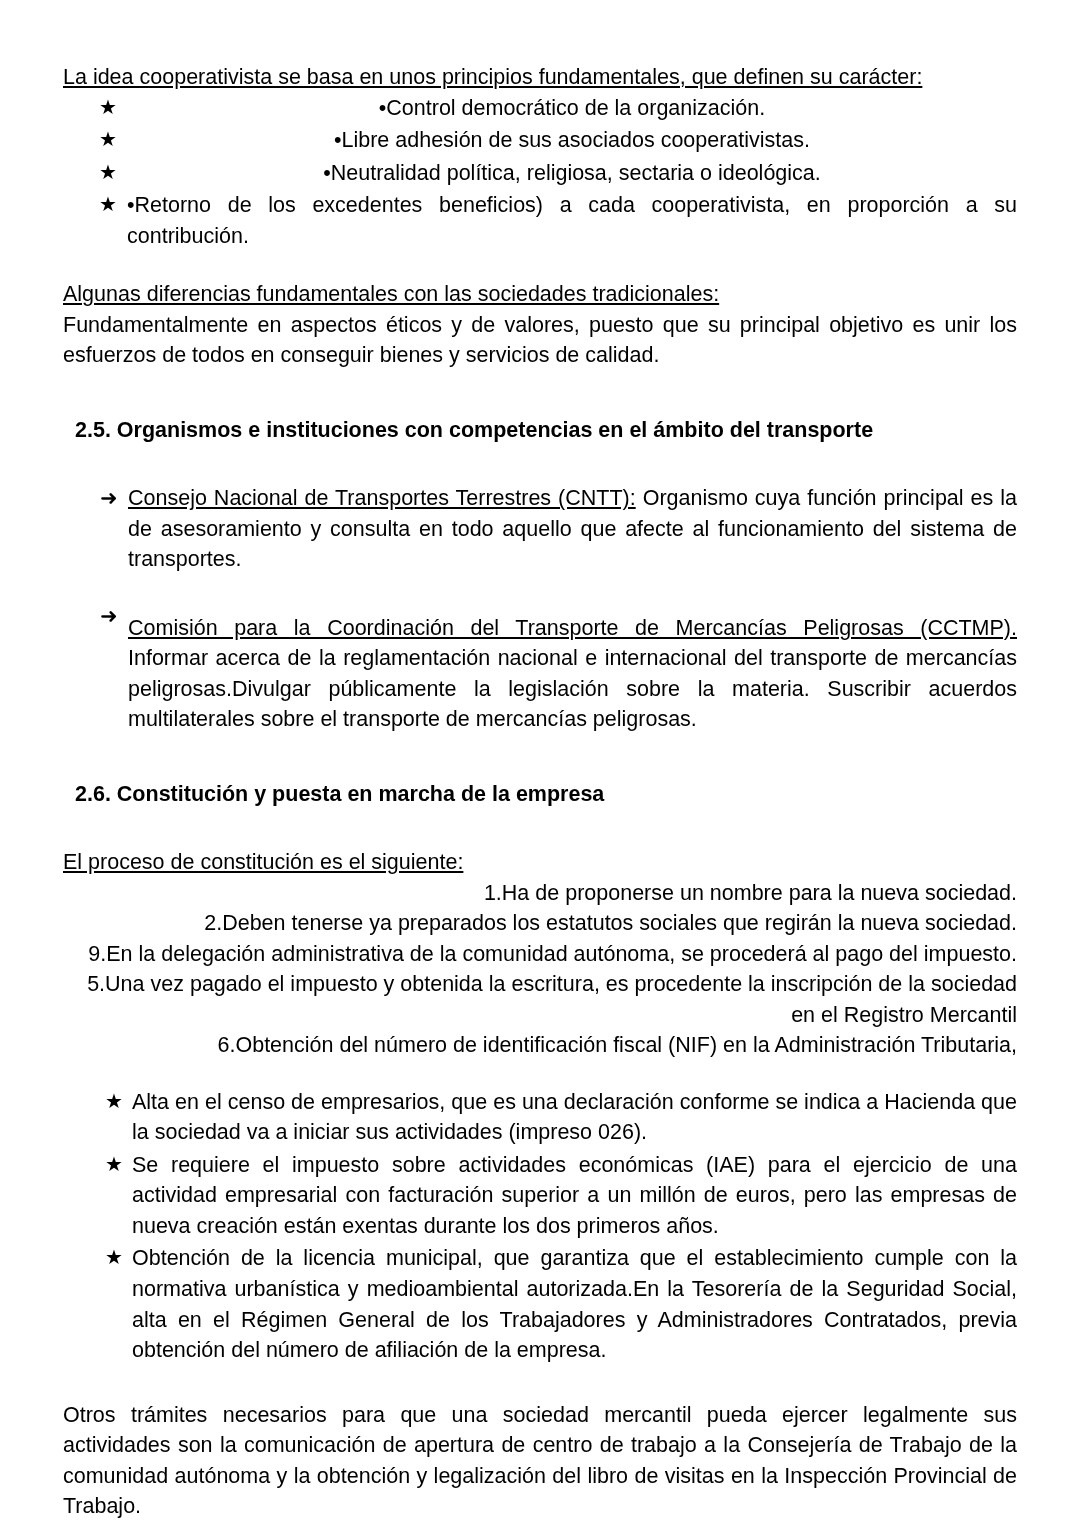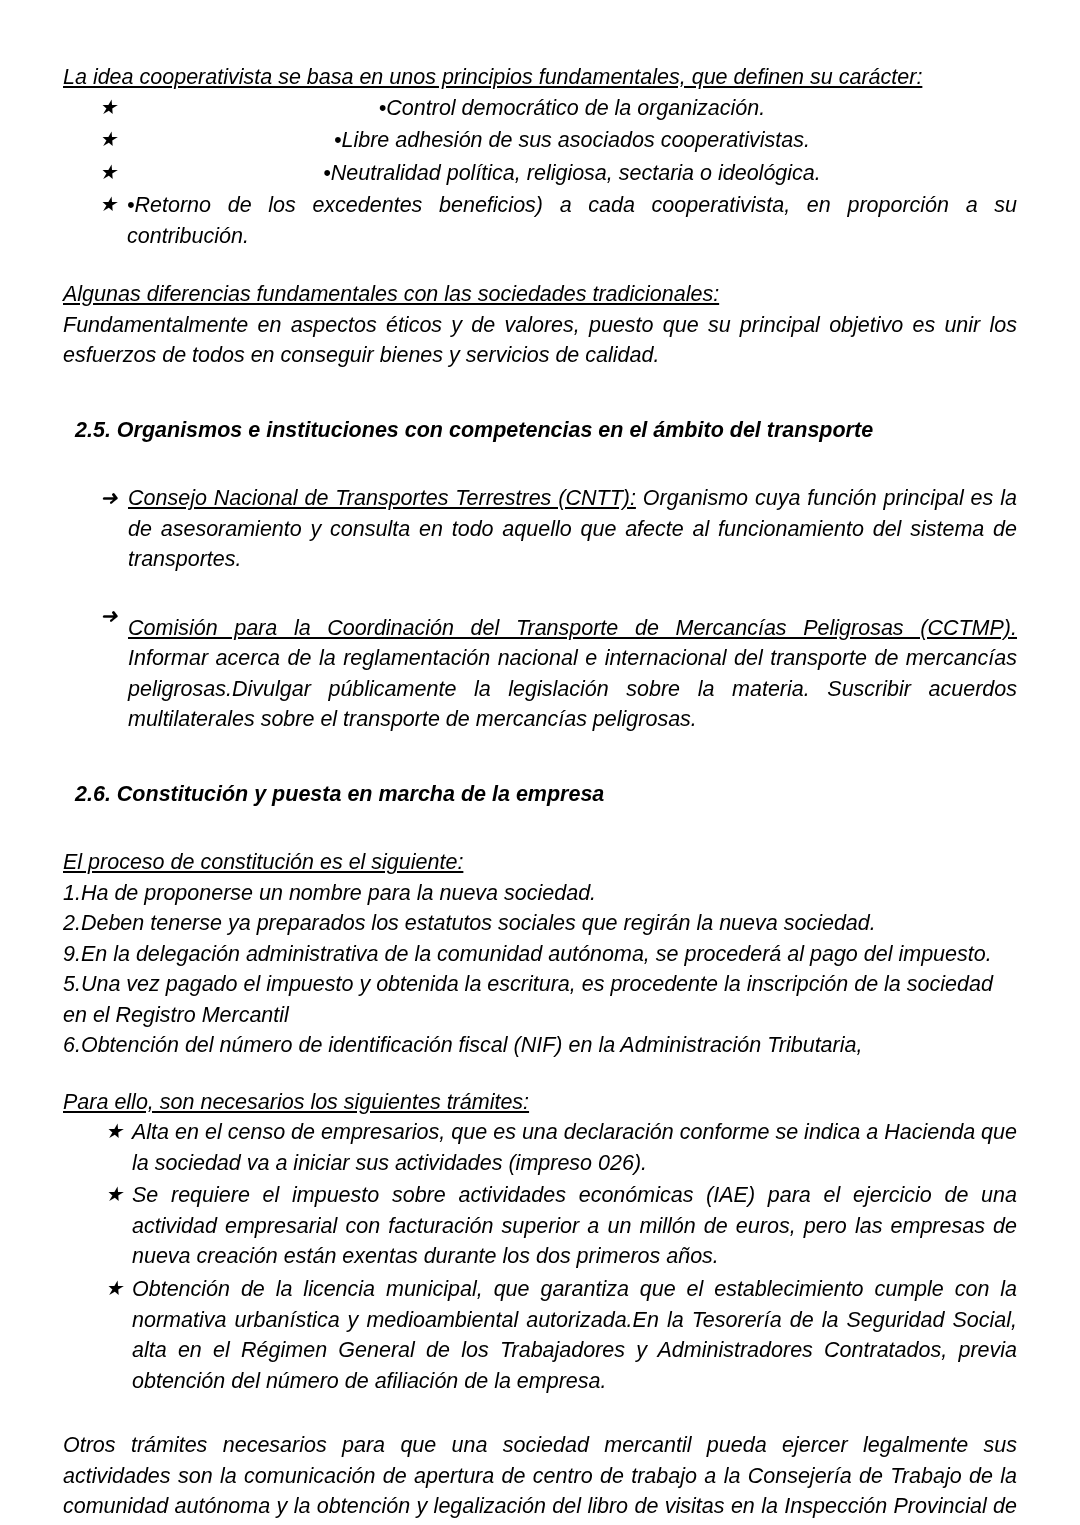--- a/index.html
+++ b/index.html
@@ -14,21 +14,20 @@
     color: #000000;
     overflow: hidden;
   }
   .page {
     position: relative;
     width: 1080px;
     height: 1525px;
     background: #ffffff;
     box-sizing: border-box;
     padding: 62px 63px 0 63px;
-    font-style: italic;
   }
   .doc {
     width: 954px;
     font-size: 21.5px;
     line-height: 1.42;
   }
 
   
   .para {
     text-align: justify;
@@ -99,21 +98,21 @@
     text-align: justify;
     width: 889px;
   }
   .arrow-body .lead-u {
     text-decoration: underline;
     text-underline-offset: 2px;
   }
 
   
   .num-line {
-    text-align: left;
+    text-align: right;
     margin: 0;
   }
 
   
   .full-underline-line {
     text-decoration: underline;
     text-underline-offset: 2px;
     text-align: justify;
     text-align-last: justify;
     display: block;
@@ -182,21 +181,20 @@
 
     <p class="num-line">1.Ha de proponerse un nombre para la nueva sociedad.</p>
     <p class="num-line">2.Deben tenerse ya preparados los estatutos sociales que regirán la nueva sociedad.</p>
     <p class="num-line">9.En la delegación administrativa de la comunidad autónoma, se procederá al pago del impuesto.</p>
     <p class="num-line">5.Una vez pagado el impuesto y obtenida la escritura, es procedente la inscripción de la sociedad</p>
     <p class="num-line">en el Registro Mercantil</p>
     <p class="num-line">6.Obtención del número de identificación fiscal (NIF) en la Administración Tributaria,</p>
 
     <div class="spacer-md"></div>
 
-    <p class="para-left u">Para ello, son necesarios los siguientes trámites:</p>
 
     <ul class="star-list">
       <li class="star-item">
         <span class="bullet-star" style="margin-left:42px;width:27px">★</span>
         <span class="star-body">Alta en el censo de empresarios, que es una declaración conforme se indica a Hacienda que la sociedad va a iniciar sus actividades (impreso 026).</span>
       </li>
       <li class="star-item">
         <span class="bullet-star" style="margin-left:42px;width:27px">★</span>
         <span class="star-body">Se requiere el impuesto sobre actividades económicas (IAE) para el ejercicio de una actividad empresarial con facturación superior a un millón de euros, pero las empresas de nueva creación están exentas durante los dos primeros años.</span>
       </li>

